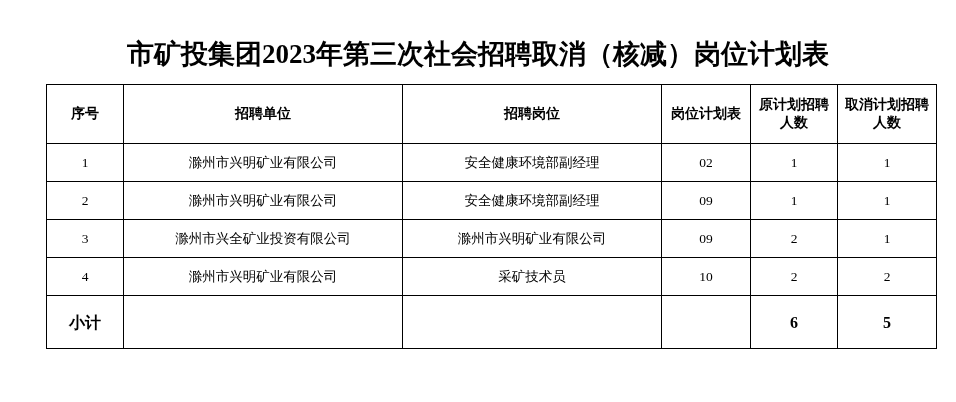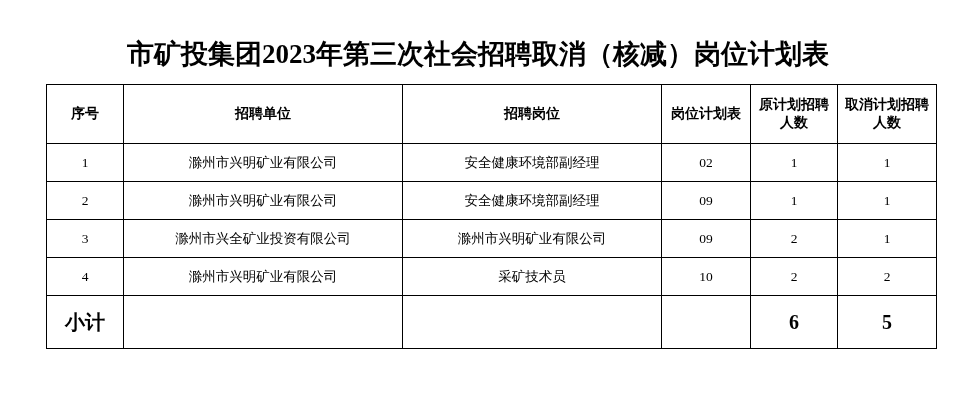--- a/index.html
+++ b/index.html
@@ -52,21 +52,21 @@
     font-weight: bold;
     font-size: 14px;
   }
   table.plan tbody td {
     height: 37px;
     font-size: 13.5px;
   }
   table.plan tbody tr.total-row td {
     height: 52px;
     font-weight: bold;
-    font-size: 20px;
+    font-size: 16px;
   }
   .col-idx   { width: 68px; }
   .col-unit  { width: 270px; }
   .col-post  { width: 250px; }
   .col-code  { width: 80px; }
   .col-orig  { width: 78px; }
   .col-cut   { width: 90px; }
   .hdr-narrow {
     font-size: 14px;
   }

